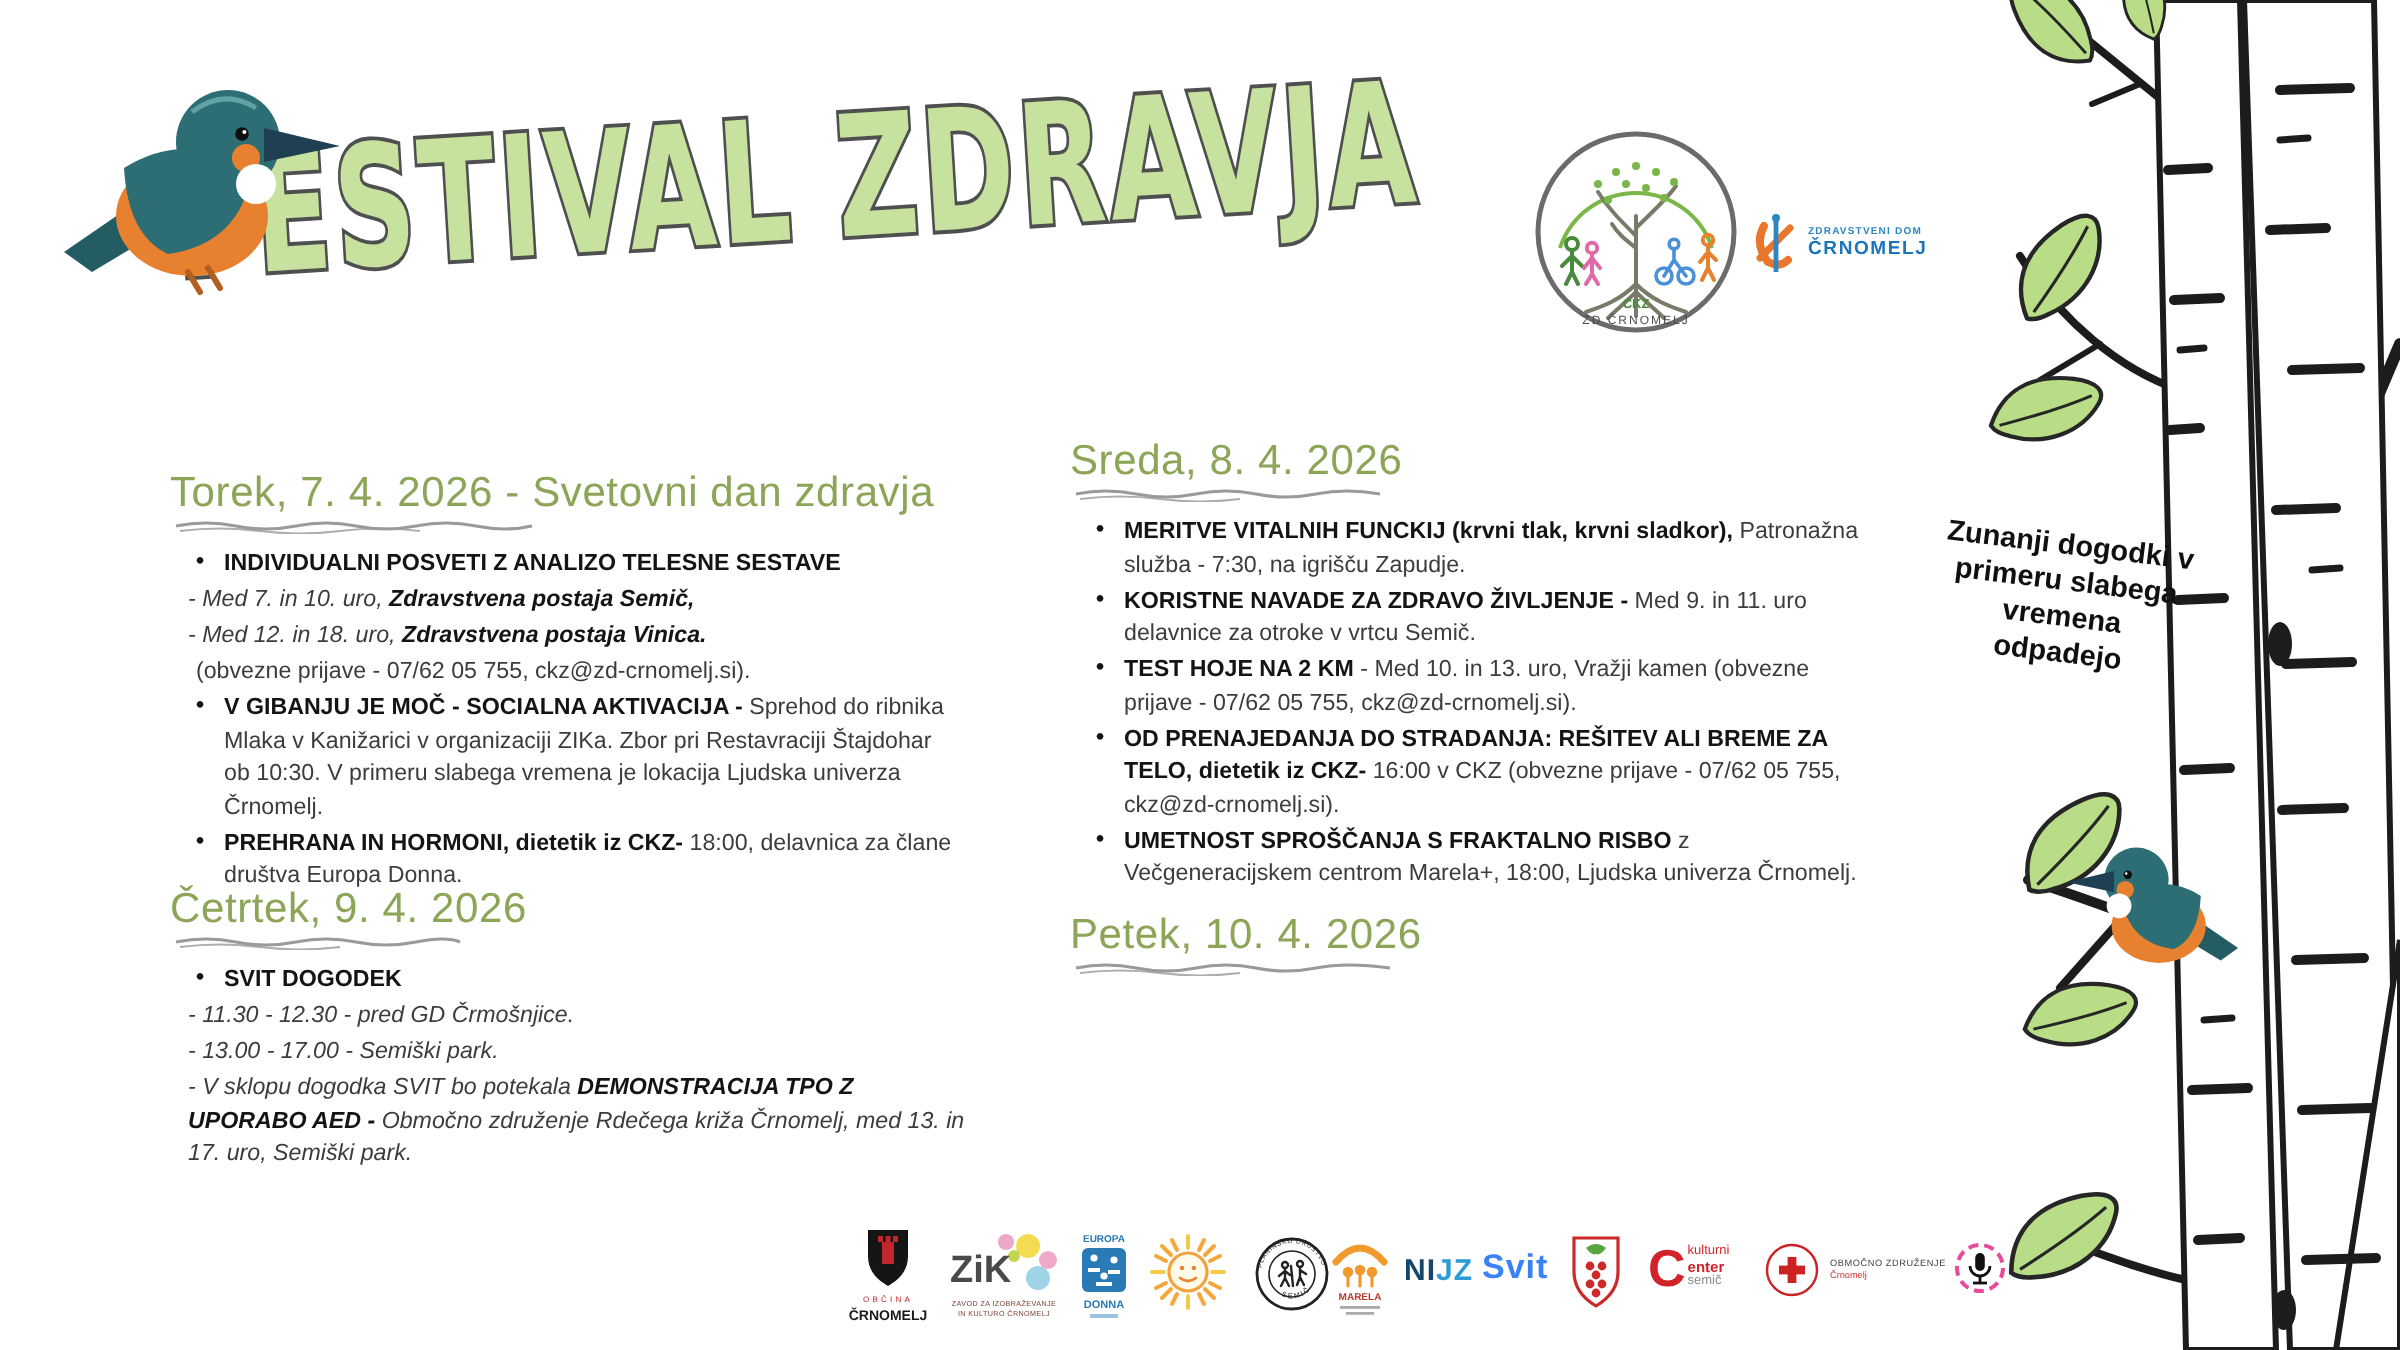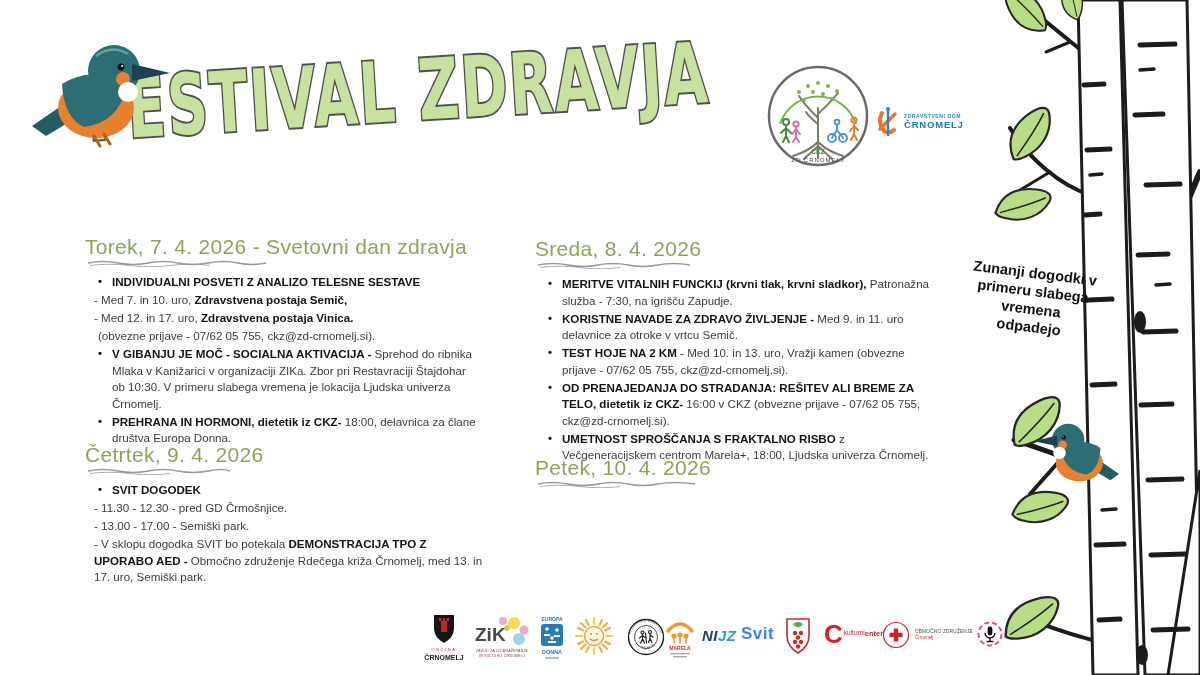--- a/index.html
+++ b/index.html
@@ -15,53 +15,53 @@
   .title-inner{
     display:inline-block; transform:scaleY(1.5); transform-origin:top left;
     font-family:"DejaVu Sans", sans-serif; font-weight:700; font-size:56px;
     letter-spacing:2px; color:#c7e19e;
     -webkit-text-stroke:2.6px #4f4f4f; paint-order:stroke fill;
   }
   
   .sec{position:absolute;}
   .sec-torek{left:85px; top:219px; width:394px;}
   .sec-cetrtek{left:85px; top:427px; width:402px;}
-  .sec-sreda{left:535px; top:221px; width:400px;}
+  .sec-sreda{left:535px; top:203px; width:400px;}
   .sec-petek{left:535px; top:440px; width:400px;}
   .sec h2{
     margin:16px 0 1px 0; font-size:21px; font-weight:400; letter-spacing:.3px;
     color:#8ca557;
   }
   .squig{display:block; margin:1px 0 7px 2px;}
   .line{position:relative; font-size:11.6px; line-height:16.5px; color:#3c3c3c; margin-bottom:1.5px;}
   .line .b{font-weight:700; color:#141414;}
   .line.bullet{padding-left:27px;}
   .line.bullet::before{content:"\2022"; position:absolute; left:13px; top:-1px; color:#141414; font-weight:700;}
-  .line.dash{padding-left:9px;}
+  .line.dash{padding-left:9px;font-style:italic;}
   .line.plain{padding-left:13px;}
   
   .side-note{
     position:absolute; left:946px; top:264px; width:172px; z-index:3;
     transform:rotate(7deg); text-align:center; font-weight:700;
     font-size:14.5px; line-height:18px; color:#101010;
   }
   
   .ckz-logo{position:absolute; left:766px; top:62px;}
   .zd-logo{position:absolute; left:876px; top:106px; display:flex; align-items:center; gap:4px;}
   .zd-text{display:flex; flex-direction:column; line-height:1;}
   .zd-text .l1{font-size:5px; letter-spacing:.6px; color:#2e86c1; font-weight:700;}
   .zd-text .l2{font-size:9.5px; letter-spacing:.8px; color:#1b75bb; font-weight:700; margin-top:1px;}
   
   .flogo{position:absolute;}
-  .nijz{left:702px; top:627px; font-size:15px; font-weight:700; letter-spacing:.5px;font-style:italic;}
+  .nijz{left:702px; top:627px; font-size:15px; font-weight:700; letter-spacing:.5px;}
   .nijz .p1{color:#16476b;} .nijz .p2{color:#2d9bd6;}
   .svit{left:741px; top:624px; font-size:17px; font-weight:800; color:#3b82f6; letter-spacing:.5px;}
   .kcs{left:824px; top:621px; display:flex; align-items:center;}
   .kcs .bigc{font-size:26px; font-weight:700; color:#d2232a; line-height:26px;}
-  .kcs .col{display:flex; flex-direction:row; line-height:1.05; margin-left:1px;}
+  .kcs .col{display:flex; flex-direction:column; line-height:1.05; margin-left:1px;}
   .kcs .k1{font-size:6.5px; color:#d2232a;}
   .kcs .k2{font-size:7.5px; color:#d2232a; font-weight:700;}
   .kcs .k3{font-size:6.5px; color:#8a8a8a;}
   .rk{left:882px; top:621px; display:flex; align-items:center; gap:5px;}
   .rk .col{display:flex; flex-direction:column; line-height:1.3;}
   .rk .r1{font-size:4.6px; color:#3f3f3f; letter-spacing:.3px;}
   .rk .r2{font-size:4.6px; color:#cc3333;}
   .zik{left:473px; top:615px; width:58px; text-align:center;}
   .zik .sub{font-size:3.6px; color:#7d4238; line-height:1.35; letter-spacing:.2px;}
   svg text{font-family:"Liberation Sans", sans-serif;}
@@ -230,21 +230,21 @@
   </div>
 
   <div class="sec sec-torek">
     <h2>Torek, 7. 4. 2026 - Svetovni dan zdravja</h2>
     <svg class="squig" width="180" height="7" viewBox="0 0 180 7" preserveAspectRatio="none">
       <path d="M1,3 q15,-3 30,0 t30,0 t30,0 t30,0 t30,0 t28,0" stroke="#9a9a9a" fill="none" stroke-width="1.6"></path>
       <path d="M3,5.5 q20,-2.5 40,0 t40,0 t40,0" stroke="#9a9a9a" fill="none" stroke-width="1.1" opacity=".8"></path>
     </svg>
     <div class="line bullet"><span></span><span class="b">INDIVIDUALNI POSVETI Z ANALIZO TELESNE SESTAVE</span><span></span></div>
     <div class="line dash"><span>- Med 7. in 10. uro, </span><span class="b">Zdravstvena postaja Semič,</span><span></span></div>
-    <div class="line dash"><span>- Med 12. in 17. uro, </span><span class="b">Zdravstvena postaja Vinica.</span><span></span></div>
+    <div class="line dash"><span>- Med 12. in 18. uro, </span><span class="b">Zdravstvena postaja Vinica.</span><span></span></div>
     <div class="line plain"><span>(obvezne prijave - 07/62 05 755, ckz@zd-crnomelj.si).</span><span class="b"></span><span></span></div>
     <div class="line bullet"><span></span><span class="b">V GIBANJU JE MOČ - SOCIALNA AKTIVACIJA - </span><span>Sprehod do ribnika Mlaka v Kanižarici v organizaciji ZIKa. Zbor pri Restavraciji Štajdohar ob 10:30. V primeru slabega vremena je lokacija Ljudska univerza Črnomelj.</span></div>
     <div class="line bullet"><span></span><span class="b">PREHRANA IN HORMONI, dietetik iz CKZ- </span><span>18:00, delavnica za člane društva Europa Donna.</span></div>
   </div>
 
   <div class="sec sec-cetrtek">
     <h2>Četrtek, 9. 4. 2026</h2>
     <svg class="squig" width="145" height="7" viewBox="0 0 145 7" preserveAspectRatio="none">
       <path d="M1,3 q15,-3 30,0 t30,0 t30,0 t30,0 t22,0" stroke="#9a9a9a" fill="none" stroke-width="1.6"></path>
       <path d="M3,5.5 q20,-2.5 40,0 t40,0" stroke="#9a9a9a" fill="none" stroke-width="1.1" opacity=".8"></path>

